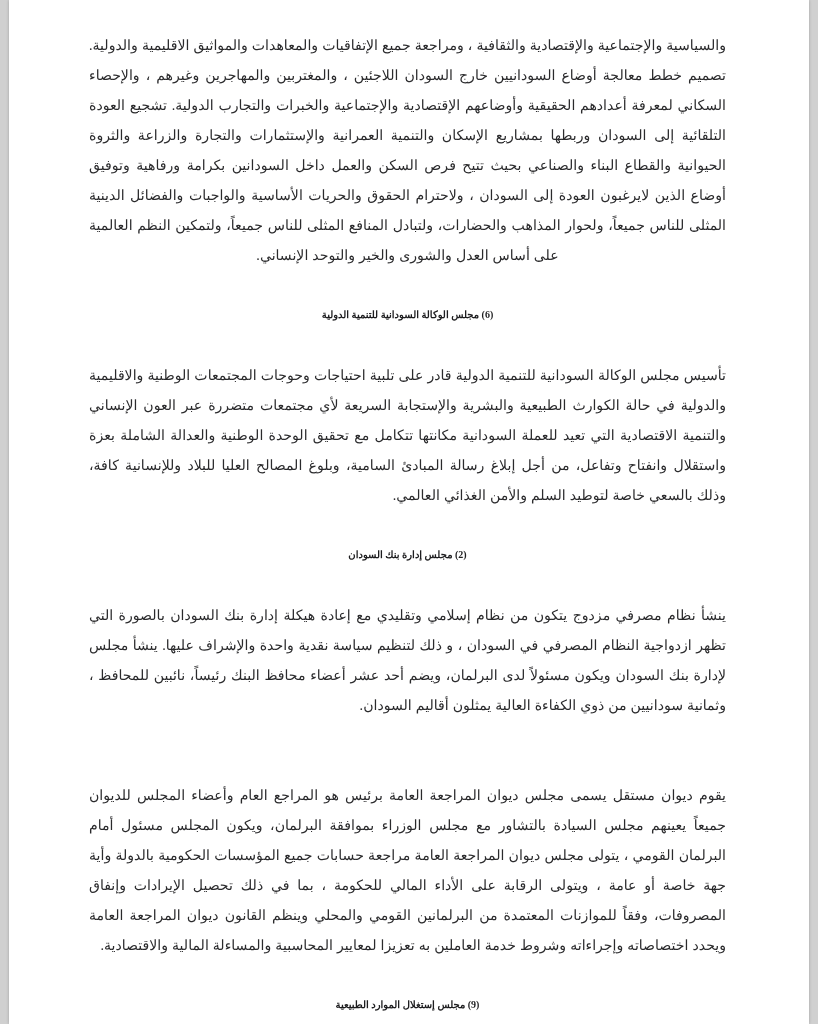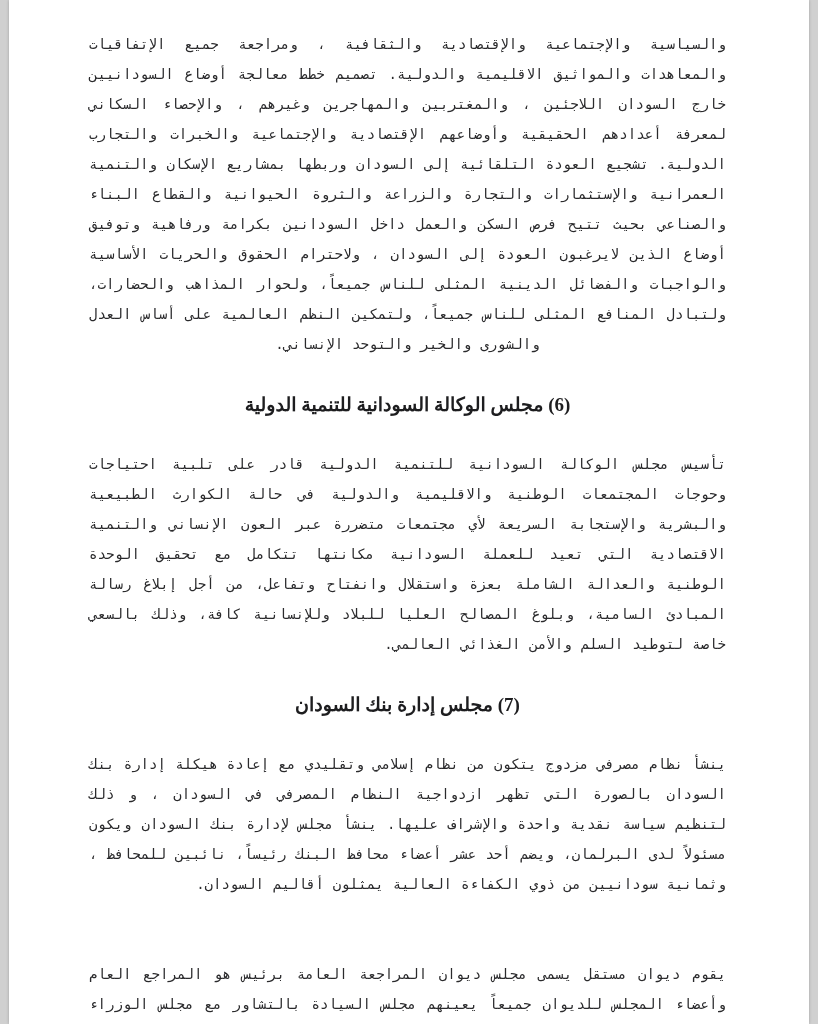--- a/index.html
+++ b/index.html
@@ -48,32 +48,31 @@
   .para {
     margin: 0 0 0 0;
     font-size: 14.1px;
     line-height: 30px;
     color: #2a2a2c;
     text-align: justify;
     text-align-last: right;
     direction: rtl;
     letter-spacing: 0px;
     word-spacing: 0.5px;
-    font-family: Liberation Mono, monospace;
   }
 
   
   .para.continuation {
     text-align-last: center;
   }
 
   .heading {
     margin: 0;
     padding: 0;
-    font-size: 19px;
+    font-size: 10px;
     line-height: 30px;
     font-weight: bold;
     color: #1d1d1f;
     direction: rtl;
     text-align: center;
     white-space: nowrap;
   }
 
   .gap-after-para   { height: 30px; }
   .gap-after-head   { height: 30px; }
@@ -90,21 +89,21 @@
       <div class="gap-after-para"></div>
 
       <p class="heading">(6) مجلس الوكالة السودانية للتنمية الدولية</p>
 
       <div class="gap-after-head"></div>
 
       <p class="para">تأسيس مجلس الوكالة السودانية للتنمية الدولية قادر على تلبية احتياجات وحوجات المجتمعات الوطنية والاقليمية والدولية في حالة الكوارث الطبيعية والبشرية والإستجابة السريعة لأي مجتمعات متضررة عبر العون الإنساني والتنمية الاقتصادية التي تعيد للعملة السودانية مكانتها تتكامل مع تحقيق الوحدة الوطنية والعدالة الشاملة بعزة واستقلال وانفتاح وتفاعل، من أجل إبلاغ رسالة المبادئ السامية، وبلوغ المصالح العليا للبلاد وللإنسانية كافة، وذلك بالسعي خاصة لتوطيد السلم والأمن الغذائي العالمي.</p>
 
       <div class="gap-after-para"></div>
 
-      <p class="heading">(7) مجلس إدارة بنك السودان</p>
+      <p class="heading">(2) مجلس إدارة بنك السودان</p>
 
       <div class="gap-after-head"></div>
 
       <p class="para">ينشأ نظام مصرفي مزدوج يتكون من نظام إسلامي وتقليدي مع إعادة هيكلة إدارة بنك السودان بالصورة التي تظهر ازدواجية النظام المصرفي في السودان ، و ذلك لتنظيم سياسة نقدية واحدة والإشراف عليها. ينشأ مجلس لإدارة بنك السودان ويكون مسئولاً لدى البرلمان، ويضم أحد عشر أعضاء محافظ البنك رئيساً، نائبين للمحافظ ، وثمانية سودانيين من ذوي الكفاءة العالية يمثلون أقاليم السودان.</p>
 
       <div class="gap-after-para"></div>
 
 
       <div class="gap-after-head"></div>
 

